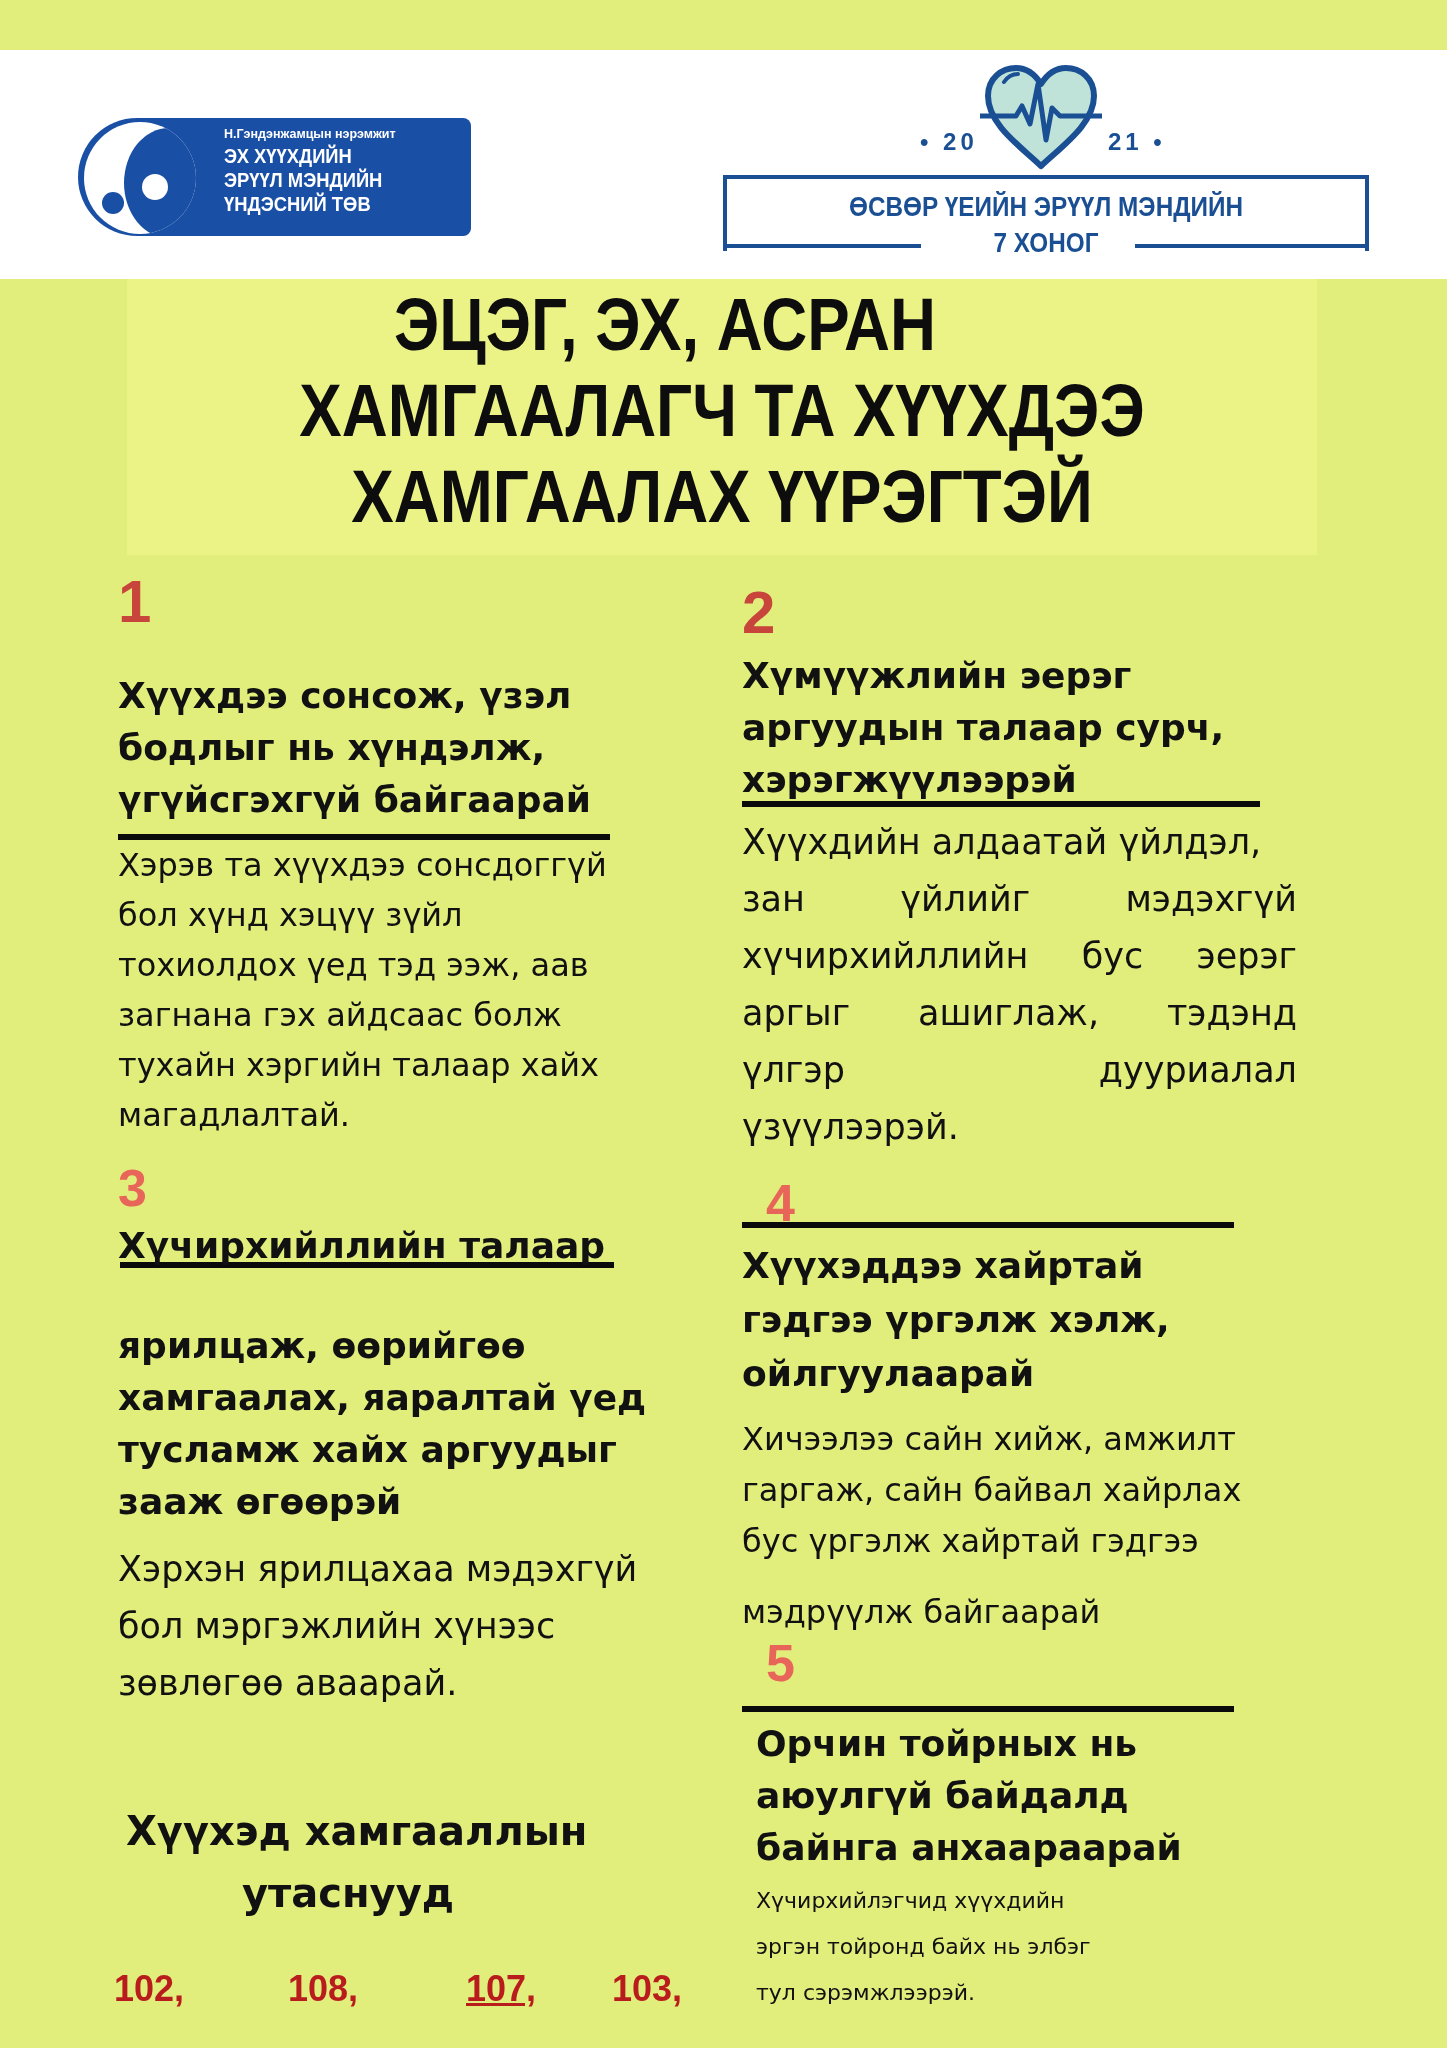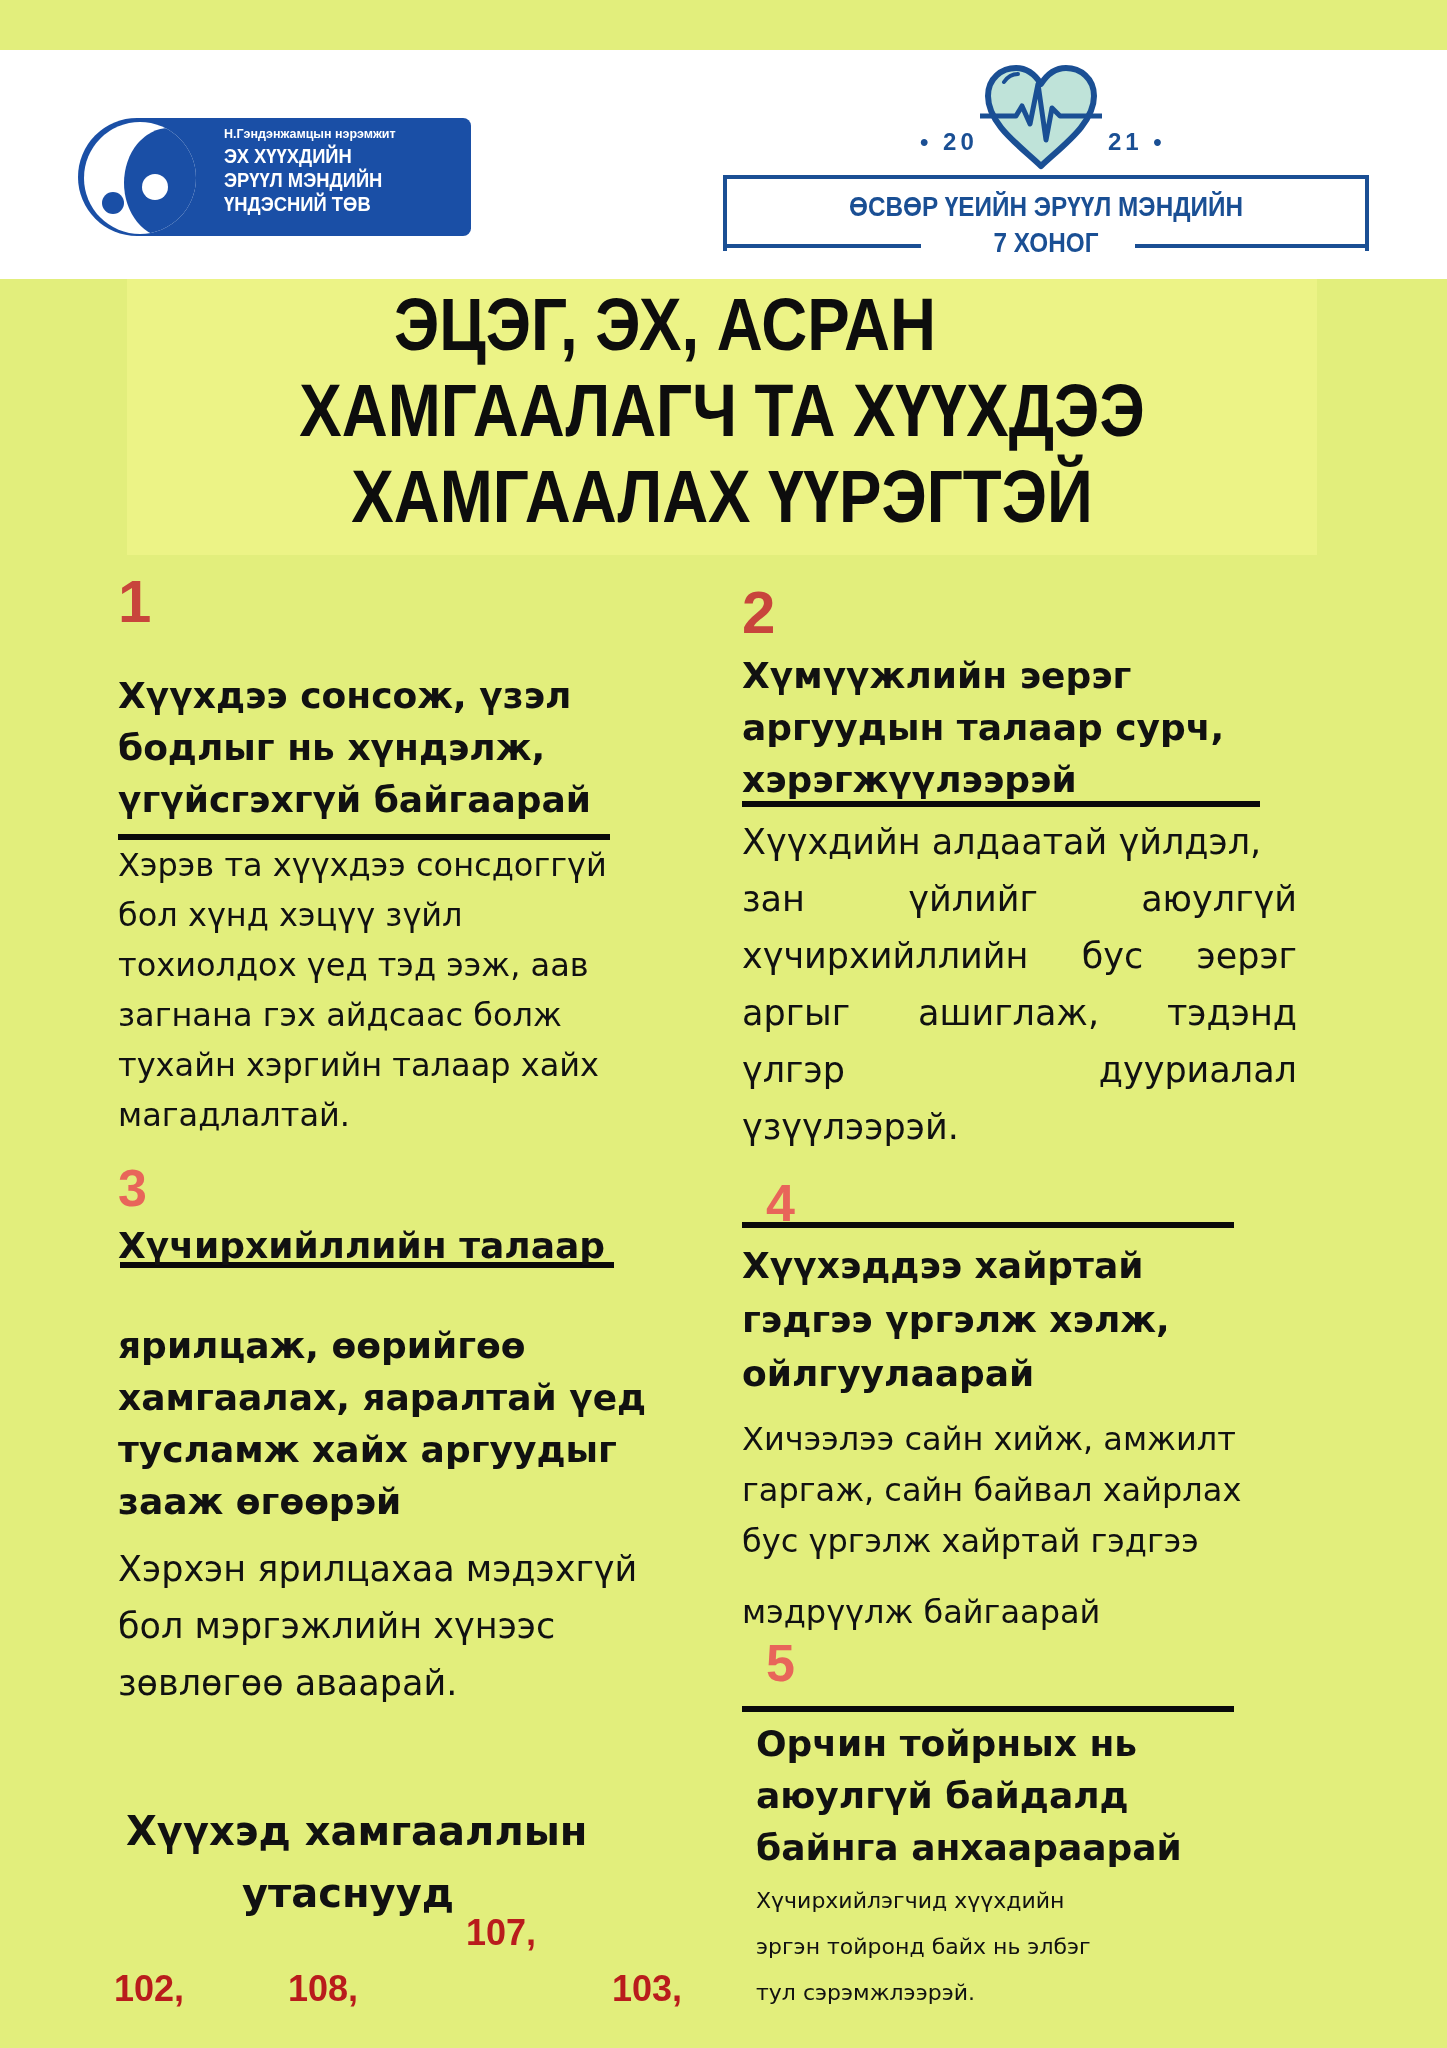--- a/index.html
+++ b/index.html
@@ -103,21 +103,21 @@
 
 <div class="abs num dark" style="left:742px; top:583px;">2</div>
 <div class="abs h" style="left:742px; top:650px;">Хүмүүжлийн эерэг</div>
 <div class="abs h" style="left:742px; top:702px;">аргуудын талаар сурч,</div>
 <div class="abs h" style="left:742px; top:754px;">хэрэгжүүлээрэй</div>
 <div class="abs rule" style="left:742px; top:801px; width:518px;"></div>
 <div class="abs b2" style="left:742px; top:814px;">Хүүхдийн алдаатай үйлдэл,</div>
 <div class="abs b2 just-line" style="left:742px; top:871px; width:555px;">
   <span>зан</span>
   <span>үйлийг</span>
-  <span>аюулгүй</span>
+  <span>мэдэхгүй</span>
 </div>
 <div class="abs b2 just-line" style="left:742px; top:928px; width:555px;">
   <span>хүчирхийллийн</span>
   <span>бус</span>
   <span>эерэг</span>
 </div>
 <div class="abs b2 just-line" style="left:742px; top:985px; width:555px;">
   <span>аргыг</span>
   <span>ашиглаж,</span>
   <span>тэдэнд</span>
@@ -155,14 +155,14 @@
 <div class="abs h" style="left:756px; top:1770px;">аюулгүй байдалд</div>
 <div class="abs h" style="left:756px; top:1822px;">байнга анхаараарай</div>
 <div class="abs b4" style="left:756px; top:1878px;">Хүчирхийлэгчид хүүхдийн</div>
 <div class="abs b4" style="left:756px; top:1924px;">эргэн тойронд байх нь элбэг</div>
 <div class="abs b4" style="left:756px; top:1970px;">тул сэрэмжлээрэй.</div>
 
 <div class="abs phones-title" style="left:126px; top:1800px;">Хүүхэд хамгааллын</div>
 <div class="abs phones-title" style="left:242px; top:1862px;">утаснууд</div>
 <div class="abs phone" style="left:114px; top:1968px;">102,</div>
 <div class="abs phone" style="left:288px; top:1968px;">108,</div>
-<div class="abs phone" style="left:466px; top:1912px;">107,</div>
+<div class="abs phone" style="left:466px; top:1968px;text-decoration:underline;">107,</div>
 <div class="abs phone" style="left:612px; top:1968px;">103,</div>
 
 </body></html>

